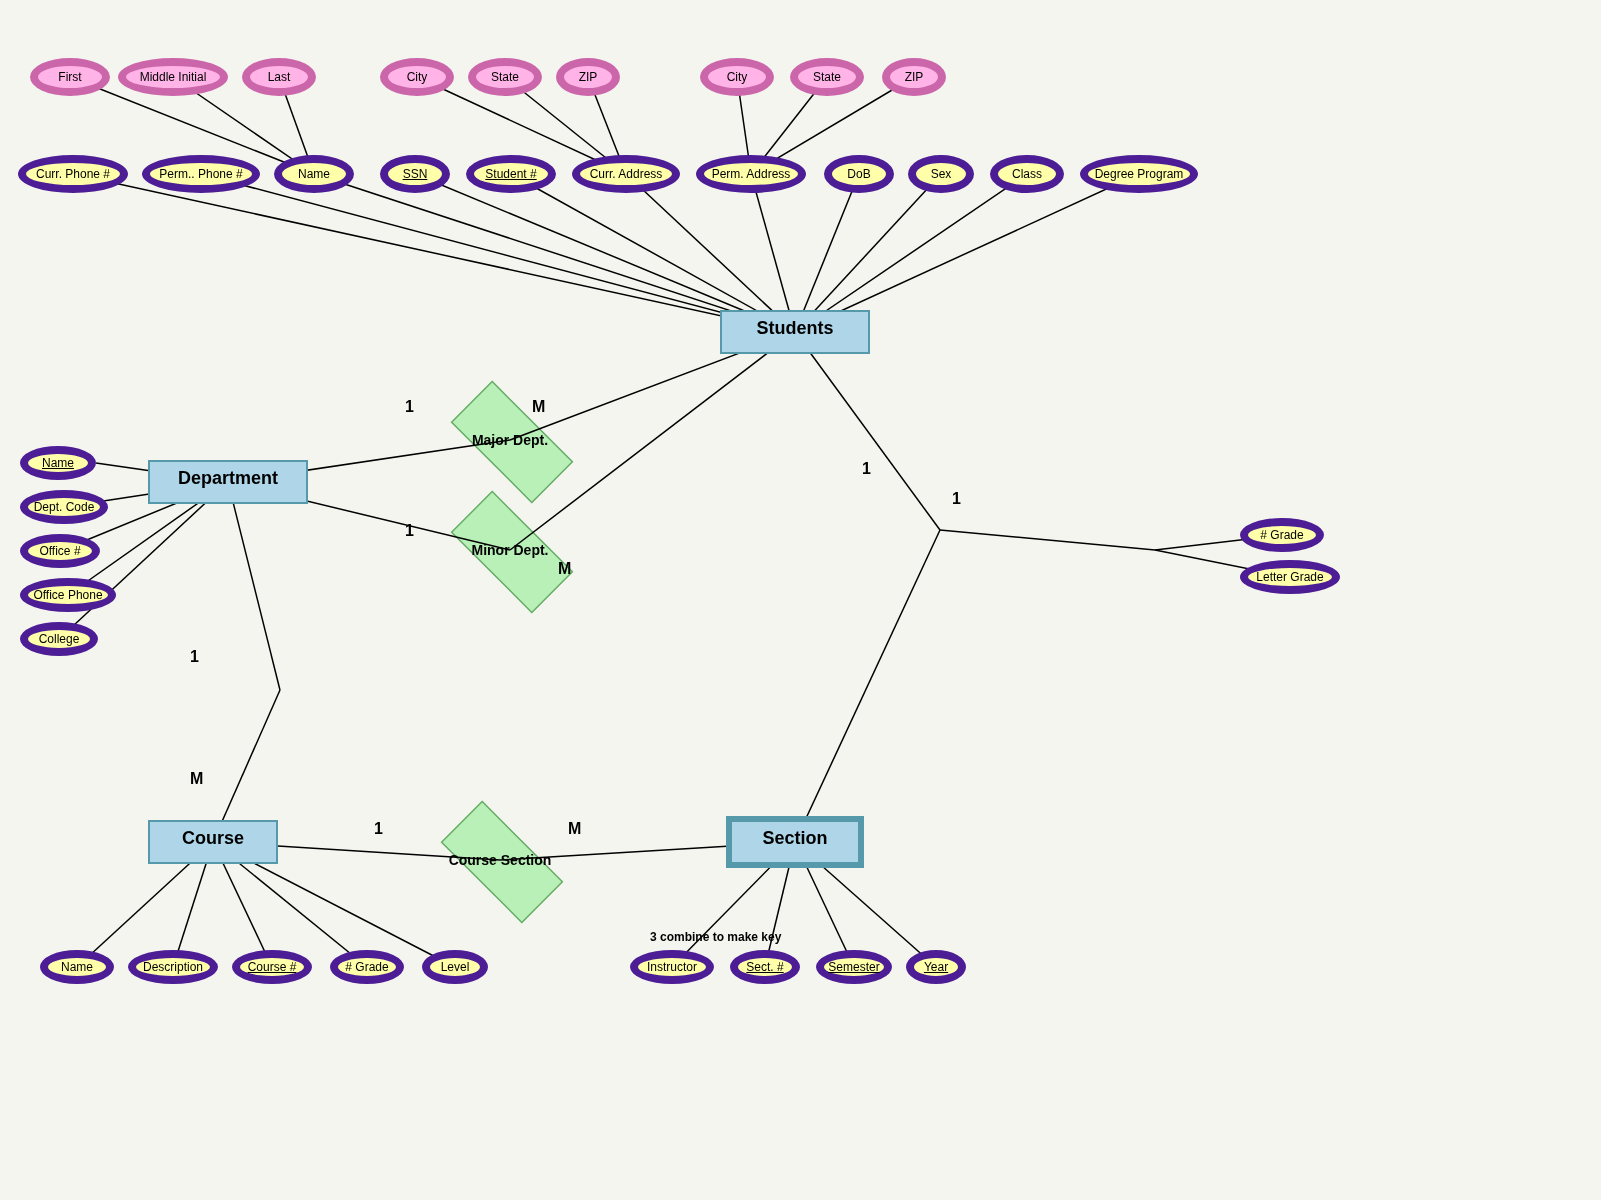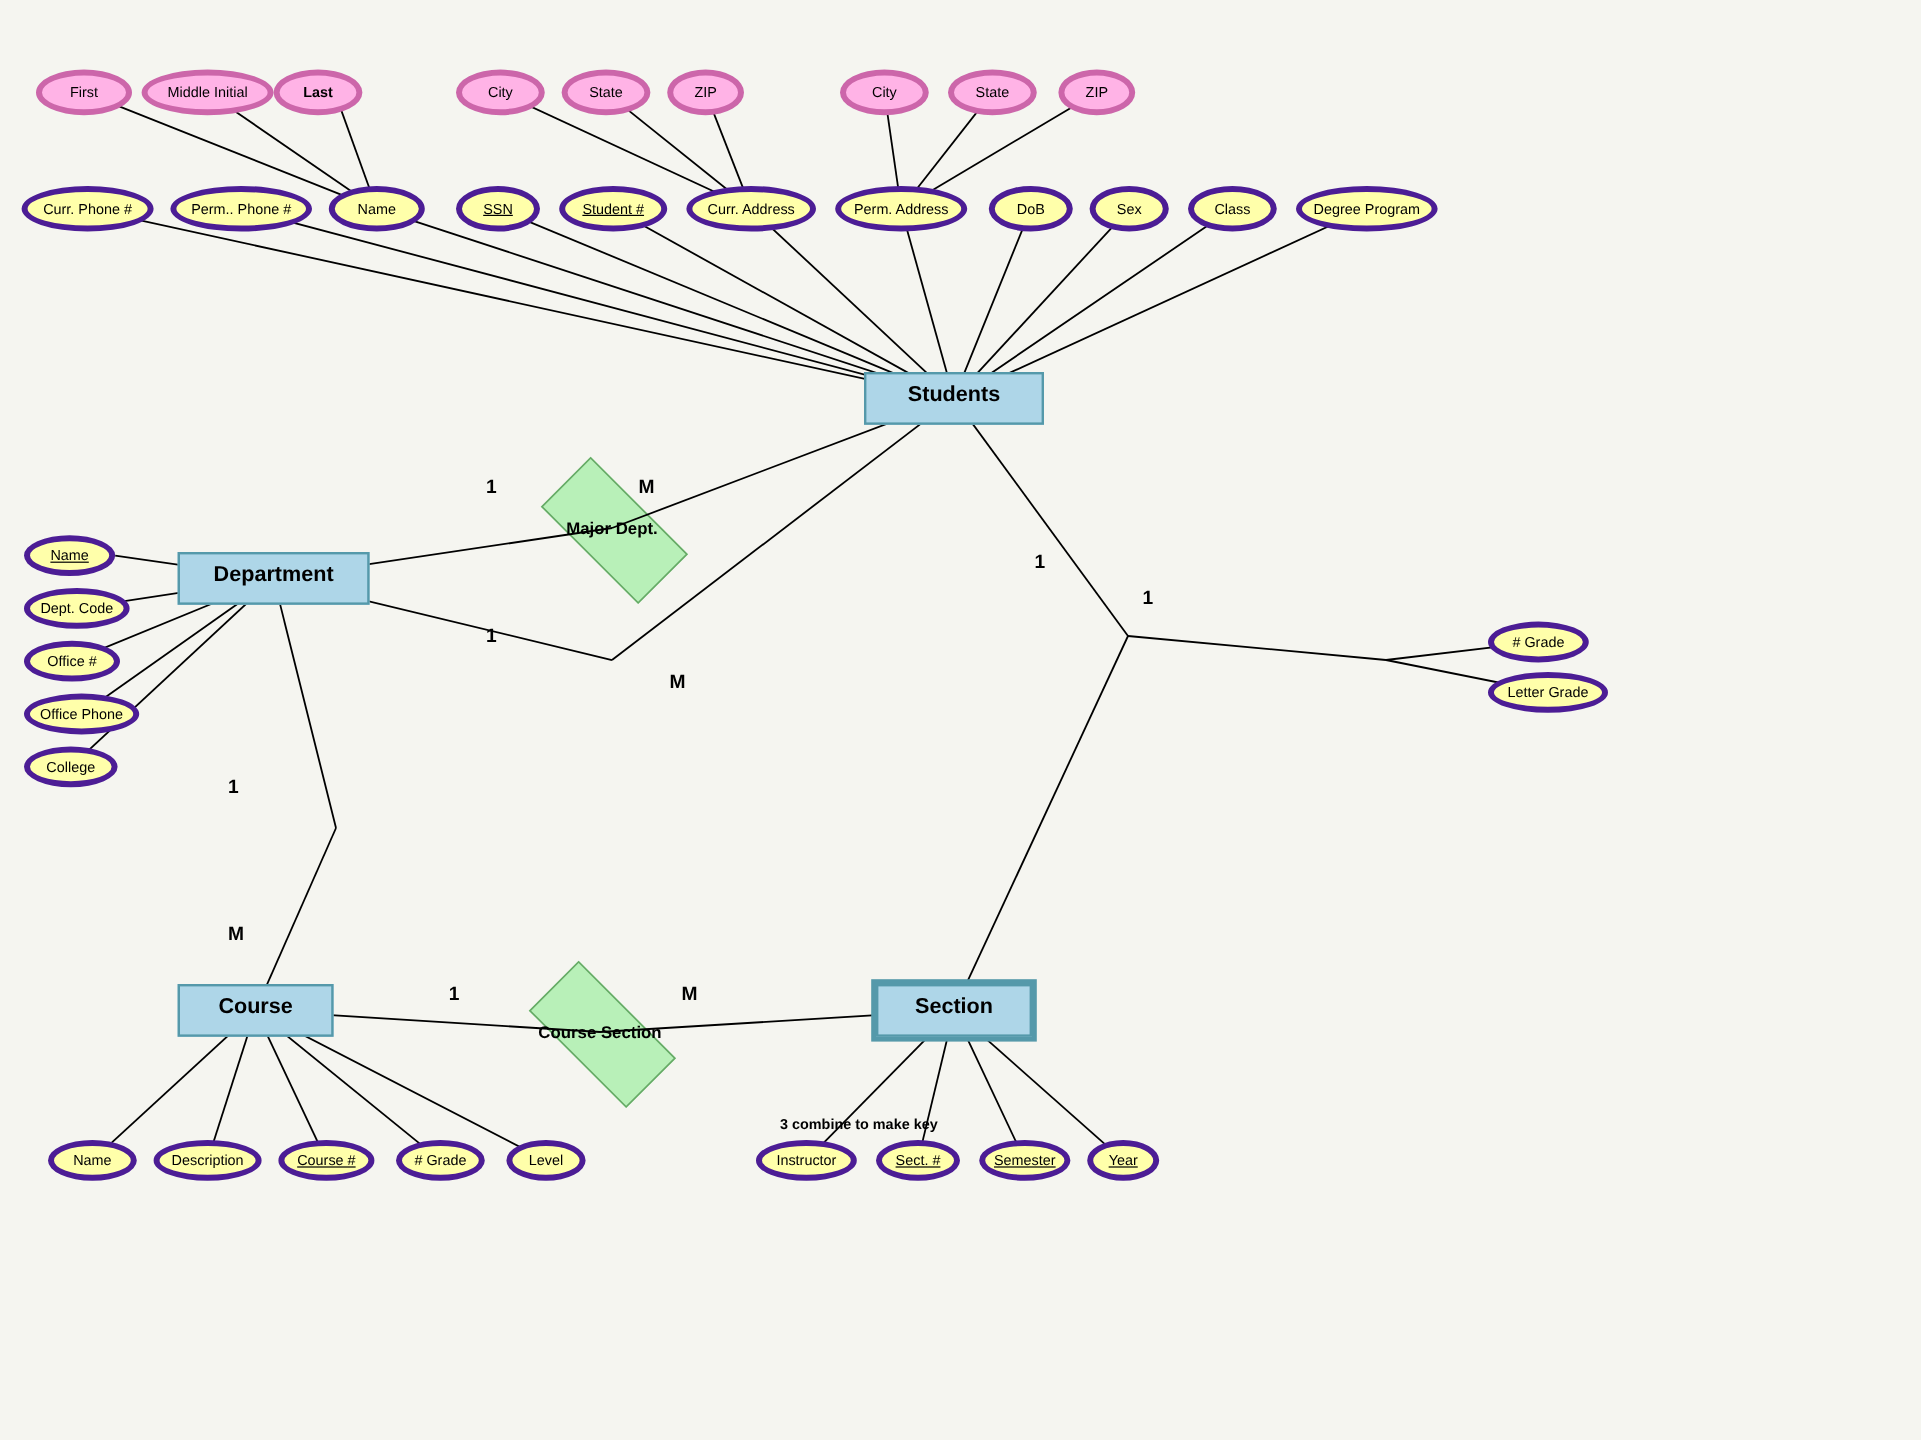--- a/index.html
+++ b/index.html
@@ -52,21 +52,21 @@
       height: 100%;
       background: #b8f0b8;
       border: 2px solid #66aa66;
       transform: rotate(45deg) scale(0.7);
       z-index: -1;
     }
     
     .attribute {
       position: absolute;
       background: #ffffaa;
-      border: 5px solid #4c1d95;
+      border: 8px solid #4c1d95;
       border-radius: 50%;
       padding: 4px 10px;
       font-size: 12px;
       text-align: center;
       white-space: nowrap;
       cursor: default;
       display: flex;
       align-items: center;
       justify-content: center;
     }
@@ -151,28 +151,29 @@
   </svg>
 
 <div class="author"></div>
 
 <div id="diagram" style="position:absolute;top:0;left:0;width:1601px;height:1200px;">
     <div class="entity" style="left: 720px; top: 310px; width: 150px; height: 44px;">Students</div>
     <div class="entity" style="left: 148px; top: 460px; width: 160px; height: 44px;">Department</div>
     <div class="entity" style="left: 148px; top: 820px; width: 130px; height: 44px;">Course</div>
     <div class="entity double-border" style="left: 730px; top: 820px; width: 130px; height: 44px;">Section</div>
     <div class="relationship" style="left: 430px; top: 400px; width: 160px; height: 80px;">Major Dept.</div>
+    <div class="relationship" style="left: 430px; top: 510px; width: 160px; height: 80px;">Minor Dept.</div>
     <div class="relationship" style="left: 420px; top: 820px; width: 160px; height: 80px;">Course Section</div>
     <div class="attribute pink" style="left: 30px; top: 58px; width: 80px; height: 38px;">
       <span>First</span>
     </div>
     <div class="attribute pink" style="left: 118px; top: 58px; width: 110px; height: 38px;">
       <span>Middle Initial</span>
     </div>
-    <div class="attribute pink" style="left: 228px; top: 58px; width: 74px; height: 38px; font-weight: bold;">
+    <div class="attribute pink" style="left: 242px; top: 58px; width: 74px; height: 38px;">
       <span>Last</span>
     </div>
     <div class="attribute pink" style="left: 380px; top: 58px; width: 74px; height: 38px;">
       <span>City</span>
     </div>
     <div class="attribute pink" style="left: 468px; top: 58px; width: 74px; height: 38px;">
       <span>State</span>
     </div>
     <div class="attribute pink" style="left: 556px; top: 58px; width: 64px; height: 38px;">
       <span>ZIP</span>

